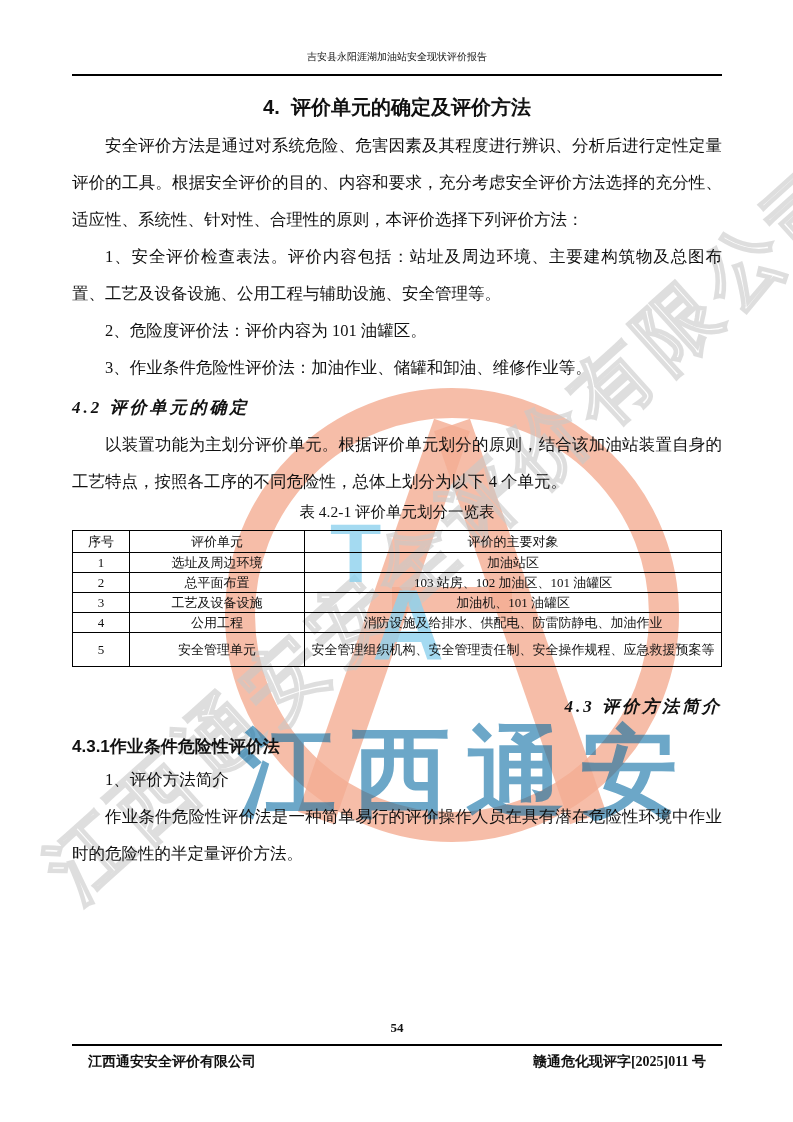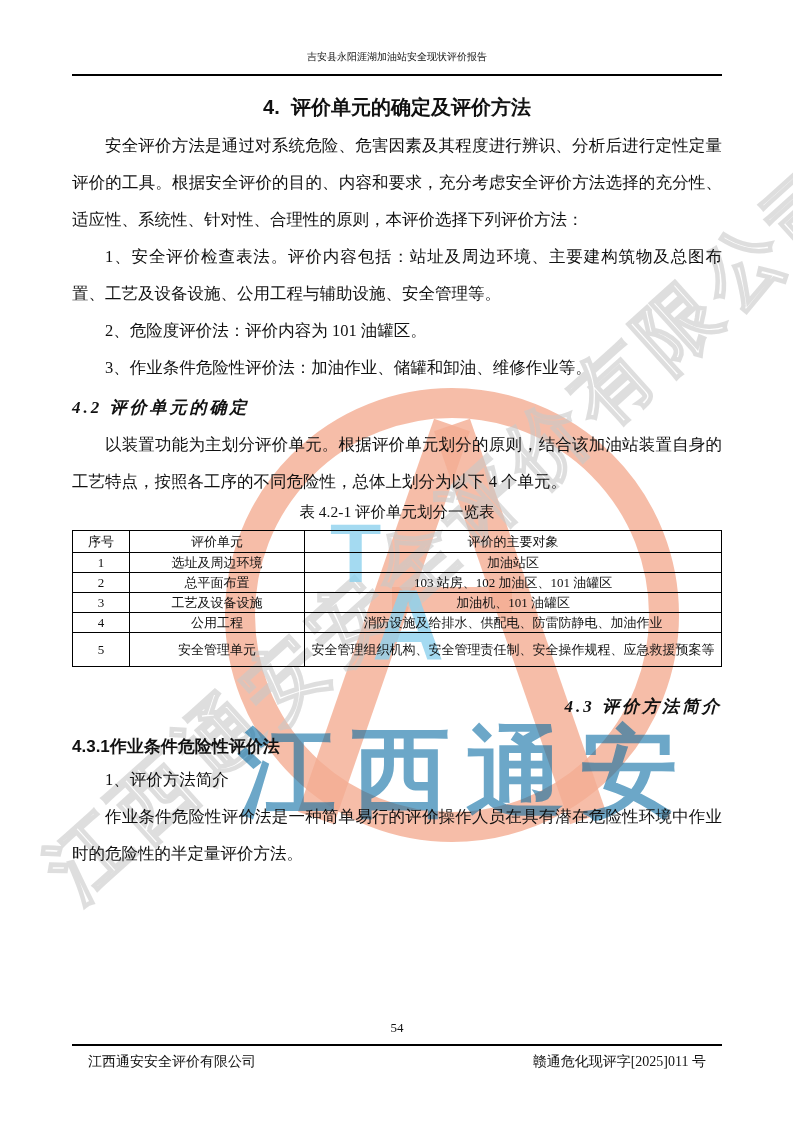--- a/index.html
+++ b/index.html
@@ -49,21 +49,21 @@
               font-size:13px;line-height:16px;}
   table.units th,table.units td{
     border:1.5px solid #000;text-align:center;vertical-align:middle;padding:1px 2px;
     font-weight:normal;overflow:hidden;
   }
   table.units th{height:19px;}
   table.units td{height:17px;}
   table.units tr.tall td{height:31px;}
   col.c1{width:57px;}col.c2{width:175px;}col.c3{width:auto;}
   .sub-item{margin-top:2px;font-size:16.5px;line-height:37px;text-indent:2em;}
-  .footer{position:absolute;left:72px;right:71px;top:1018px;z-index:1;}
+  .footer{position:absolute;left:72px;right:71px;top:1018px;z-index:1;font-weight:bold;}
   .page-num{text-align:center;font-size:13px;line-height:20px;}
   .footer-rule{margin-top:6px;border-top:2px solid #000;}
   .footer-row{display:flex;justify-content:space-between;padding:6px 16px 0 16px;
               font-size:14px;line-height:20px;}
 </style>
 </head>
 <body>
 
 <div class="page">
 

